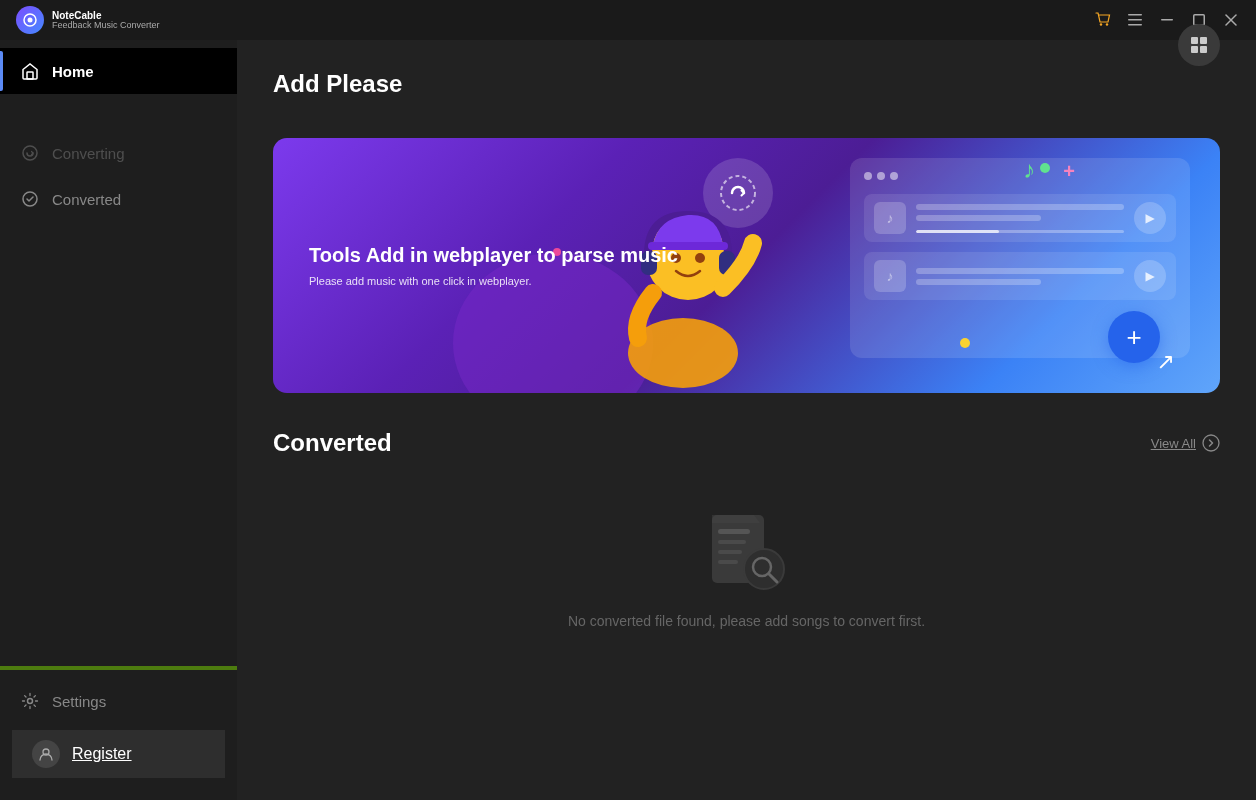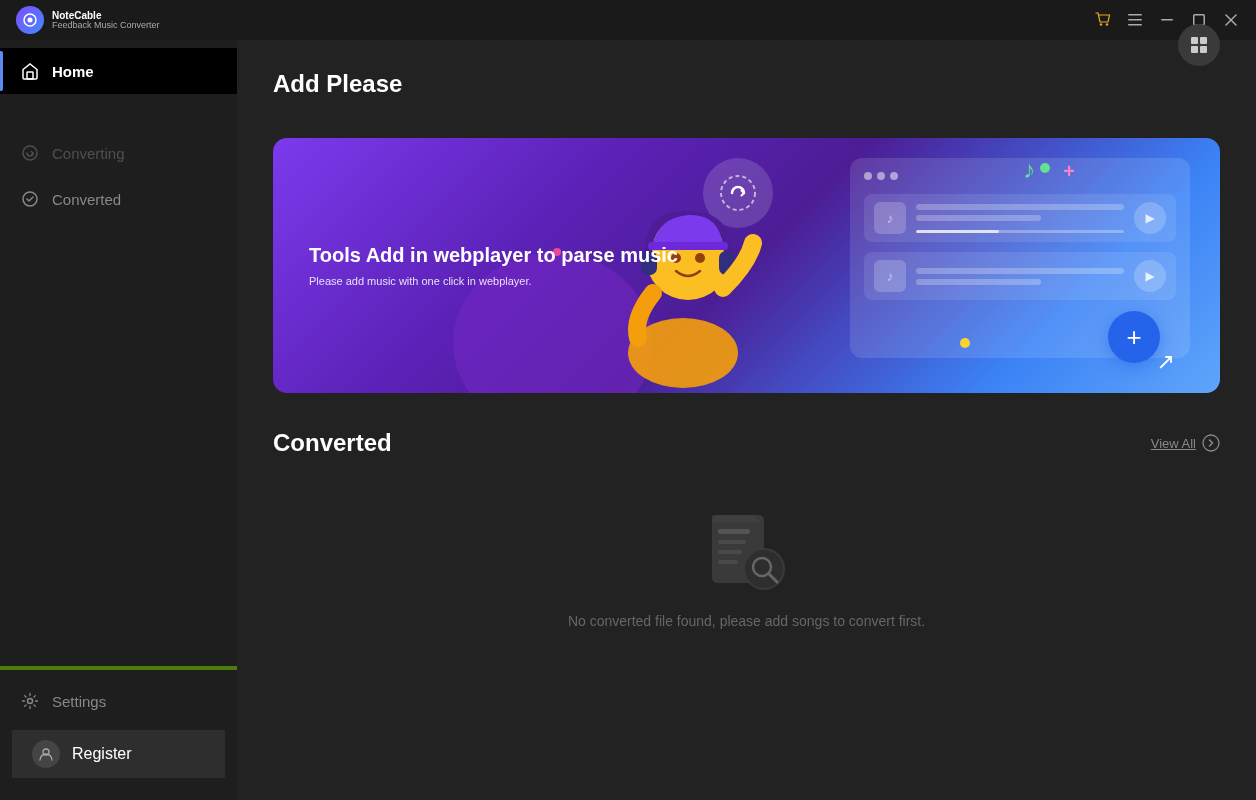--- a/index.html
+++ b/index.html
@@ -136,20 +136,21 @@
     }
     .register-btn {
       display: flex;
       align-items: center;
       gap: 12px;
       padding: 10px 20px;
       margin: 6px 12px;
       background: #2e2e2e;
       border-radius: 0;
       cursor: pointer;
+      text-decoration: underline;
     }
     .register-avatar {
       width: 28px;
       height: 28px;
       background: #444;
       border-radius: 50%;
       display: flex;
       align-items: center;
       justify-content: center;
       font-size: 14px;

